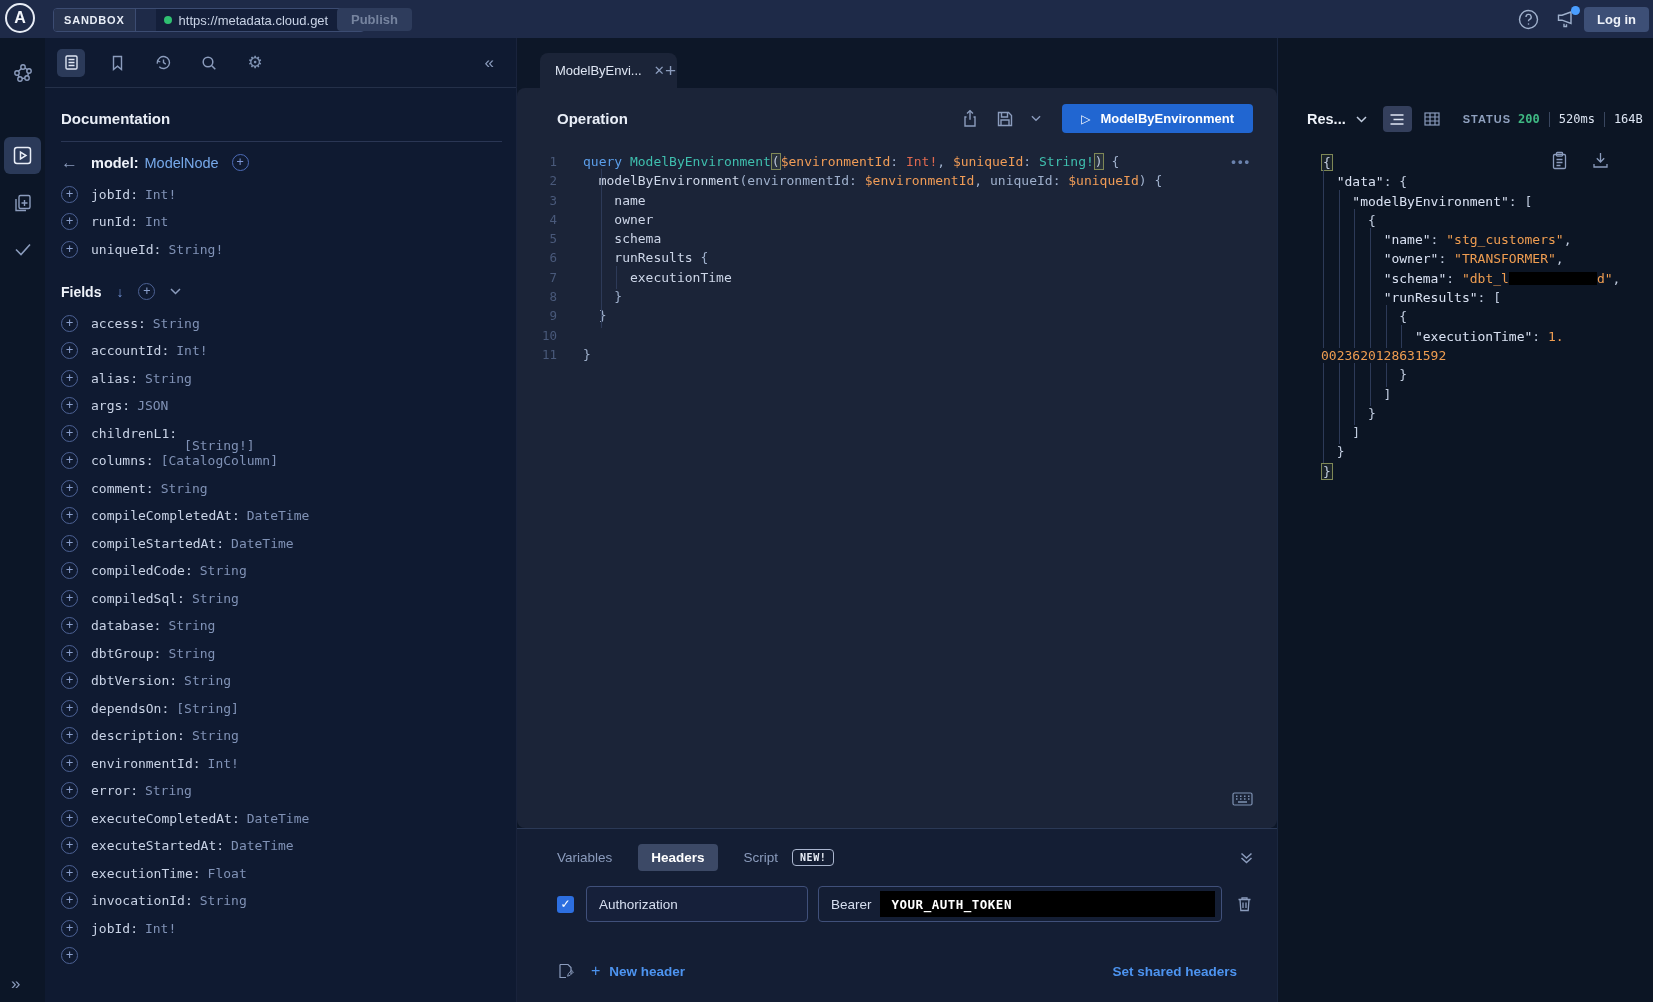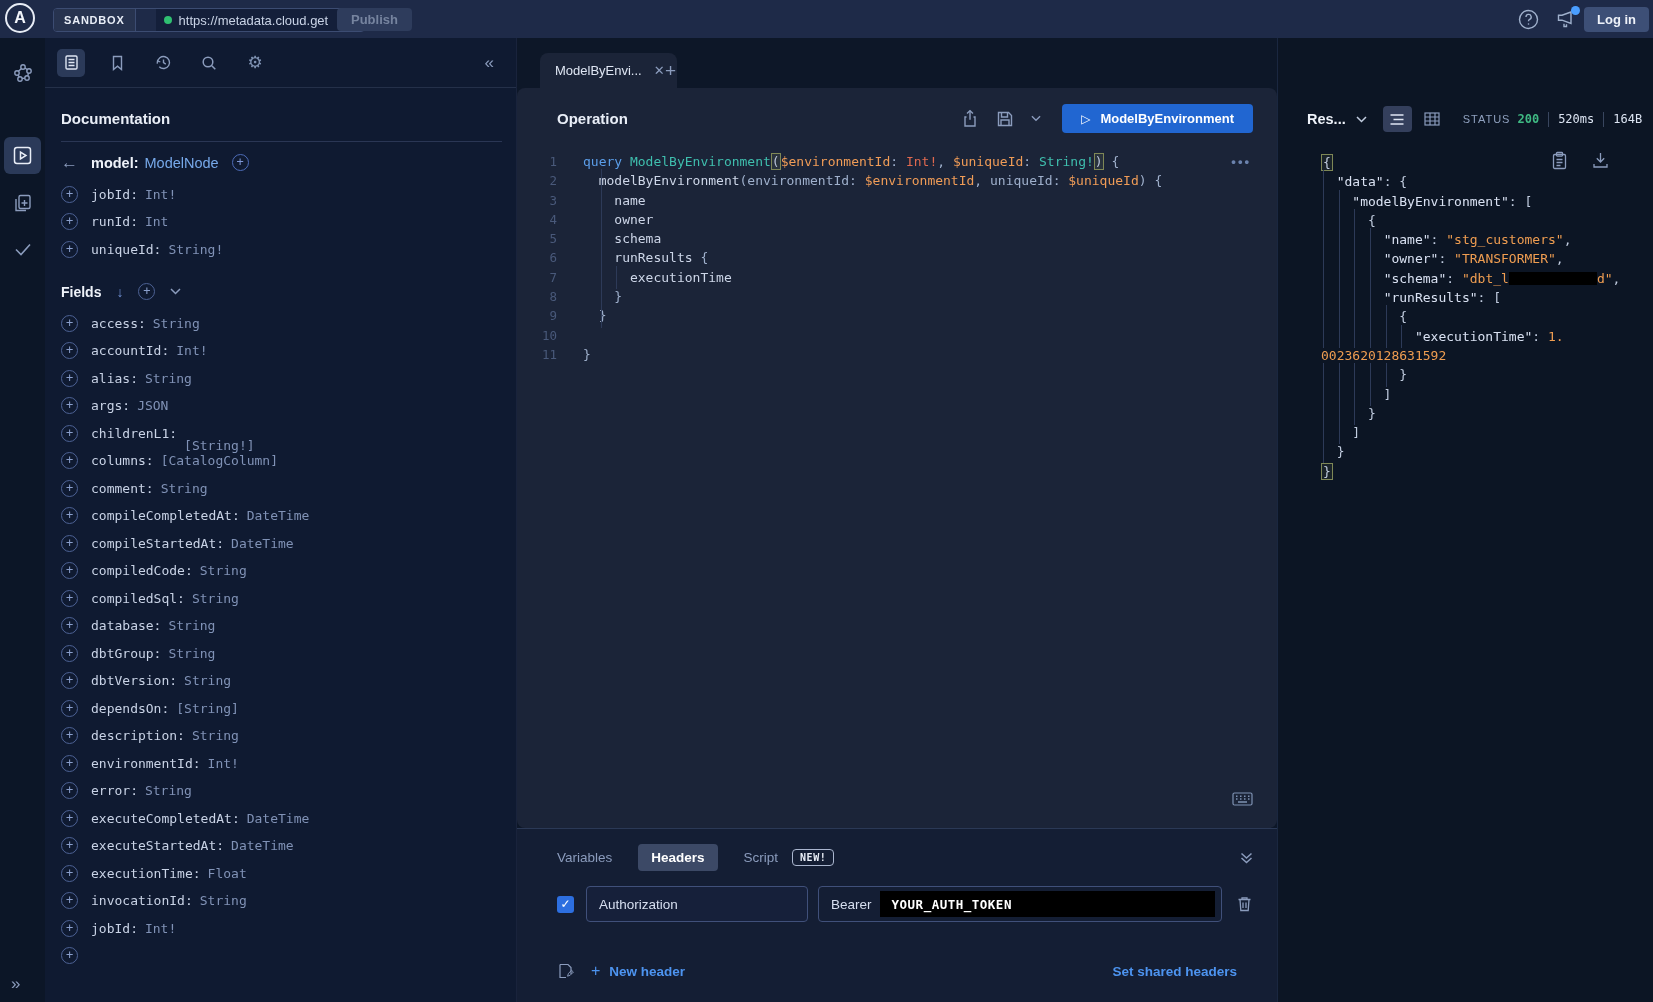--- a/index.html
+++ b/index.html
@@ -111,21 +111,21 @@
   .shared{margin-left:auto;}
 
   
   .resp{position:absolute;left:1277px;top:38px;right:0;bottom:0;background:#0c1524;border-left:1px solid #1a2740;}
   .resp-header{position:absolute;top:64px;left:29px;right:6px;height:34px;display:flex;align-items:center;}
   .resp-label{font-size:14.5px;font-weight:bold;color:#eef2f9;}
   .resp-chev{margin-left:10px;color:#c2cde0;}
   .vt{width:29px;height:26px;border-radius:4px;display:flex;align-items:center;justify-content:center;color:#8b9cbd;}
   .vt.sel{background:#343f5c;color:#dfe6f3;}
   .vt1{margin-left:16px;} .vt2{margin-left:6px;}
-  .status-label{margin-left:16px;font-size:11px;font-weight:normal;letter-spacing:1px;color:#8fa0be;}
+  .status-label{margin-left:16px;font-size:11px;font-weight:bold;letter-spacing:1px;color:#8fa0be;}
   .status-code{margin-left:7px;font-family:"DejaVu Sans Mono",monospace;font-size:12px;font-weight:bold;color:#3fb983;}
   .vsep{width:1px;height:15px;background:#39465f;margin:0 9px;}
   .meta{font-size:12px;color:#dce4f2;font-family:"DejaVu Sans Mono",monospace;}
   .resp-actions{position:absolute;top:113px;right:44px;display:flex;gap:24px;color:#8b9cbd;}
   .resp-body{position:absolute;top:115px;left:43px;right:4px;font-family:"DejaVu Sans Mono",monospace;font-size:13px;}
   .jline{position:relative;white-space:pre;line-height:19.3px;height:19.3px;}
   .resp-body .tk-pun{color:#c2cde0;}
   .tk-key{color:#d9e1f2}.tk-str{color:#ef9d51}.tk-num{color:#ef9d51}
   .tk-box{color:#c2cde0;border:1px solid #7e8756;background:rgba(126,135,86,.12);padding:0 1px;}
   .redact{display:inline-block;height:13px;background:#000;vertical-align:-2px;}

